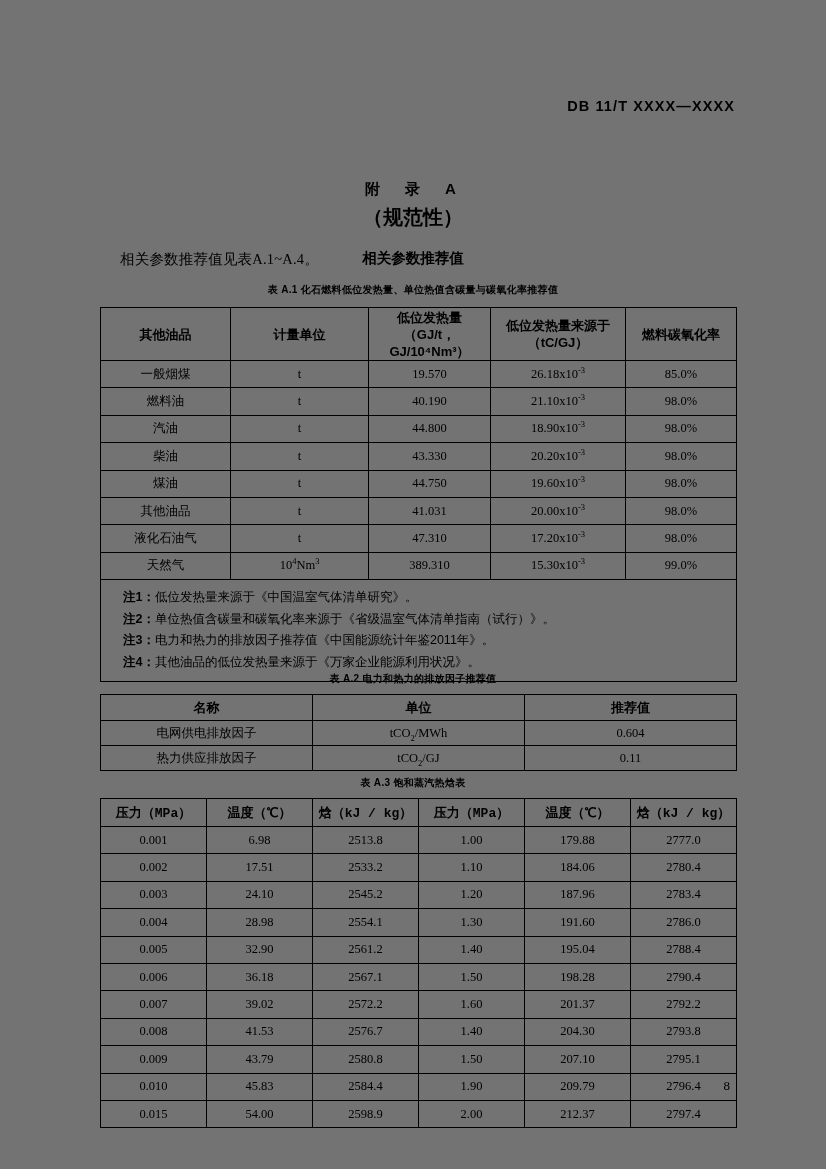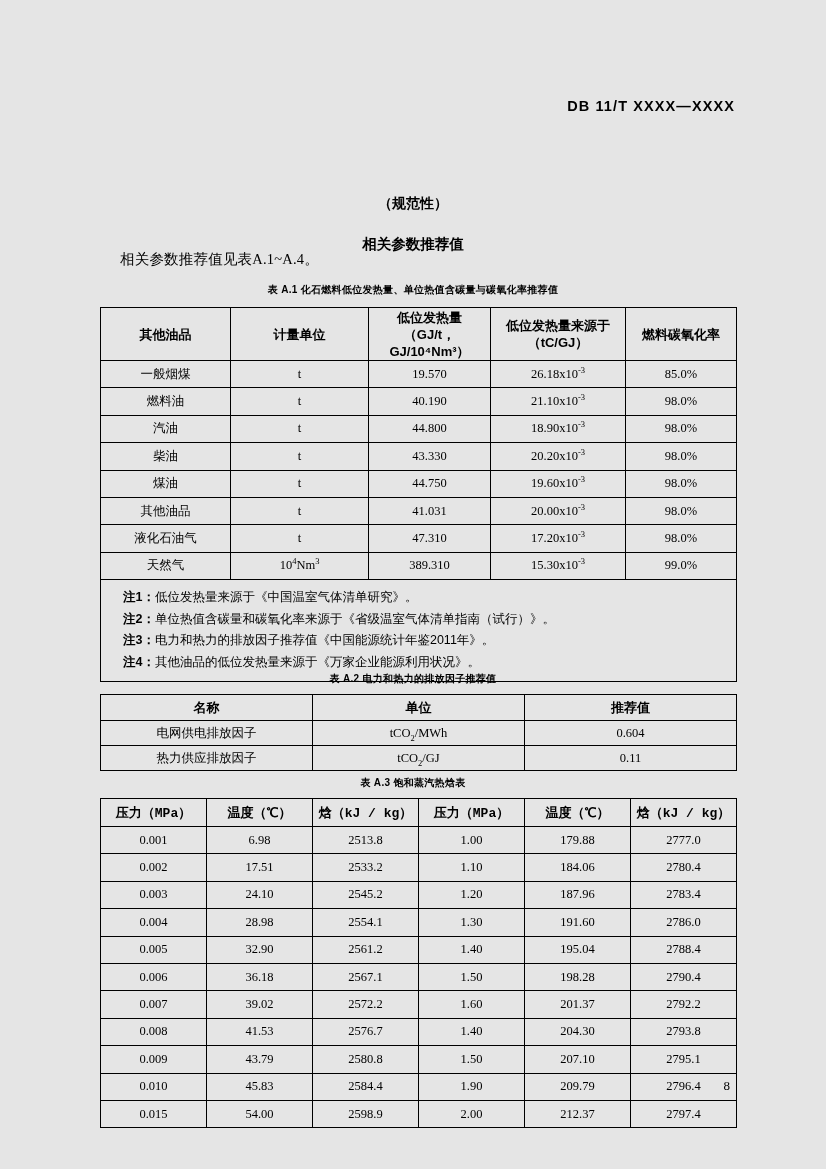--- a/index.html
+++ b/index.html
@@ -5,21 +5,21 @@
   html, body {
     margin: 0;
     padding: 0;
     background: #b0b0b0;
   }
   .page {
     position: relative;
     width: 826px;
     height: 1169px;
     margin: 0 auto;
-    background: #e5e5e5;
+    background: #737373;
     font-family: "Liberation Serif", "DejaVu Serif", serif;
     color: #000000;
     overflow: hidden;
     box-sizing: border-box;
   }
 
   
   .doc-header {
     position: absolute;
     top: 98px;
@@ -41,23 +41,23 @@
     line-height: 25px;
   }
   .annex-title {
     font-family: "Liberation Sans", sans-serif;
     font-size: 15px;
     font-weight: bold;
     letter-spacing: 5px;
   }
   .annex-kind {
     font-family: "Liberation Sans", sans-serif;
-    font-size: 14px;
+    font-size: 20px;
     font-weight: bold;
-    margin-top: 15px;
+    margin-top: 4px;
   }
   .annex-subject {
     font-family: "Liberation Sans", sans-serif;
     font-size: 14.5px;
     font-weight: bold;
     margin-top: 16px;
   }
 
   .intro-line {
     position: absolute;
@@ -151,20 +151,21 @@
   }
 </style>
 </head>
 <body>
 
 <div class="page">
 
   <div class="doc-header">DB 11/T XXXX—XXXX</div>
 
   <div class="annex-block">
+    <div class="annex-title">附　录　A</div>
     <div class="annex-kind">（规范性）</div>
     <div class="annex-subject">相关参数推荐值</div>
   </div>
 
   <div class="intro-line">相关参数推荐值见表A.1~A.4。</div>
 
   <div class="tbl-caption" style="top:283px;">表 A.1  化石燃料低位发热量、单位热值含碳量与碳氧化率推荐值</div>
 
   <table class="doc" id="table-a1">
     <colgroup>

